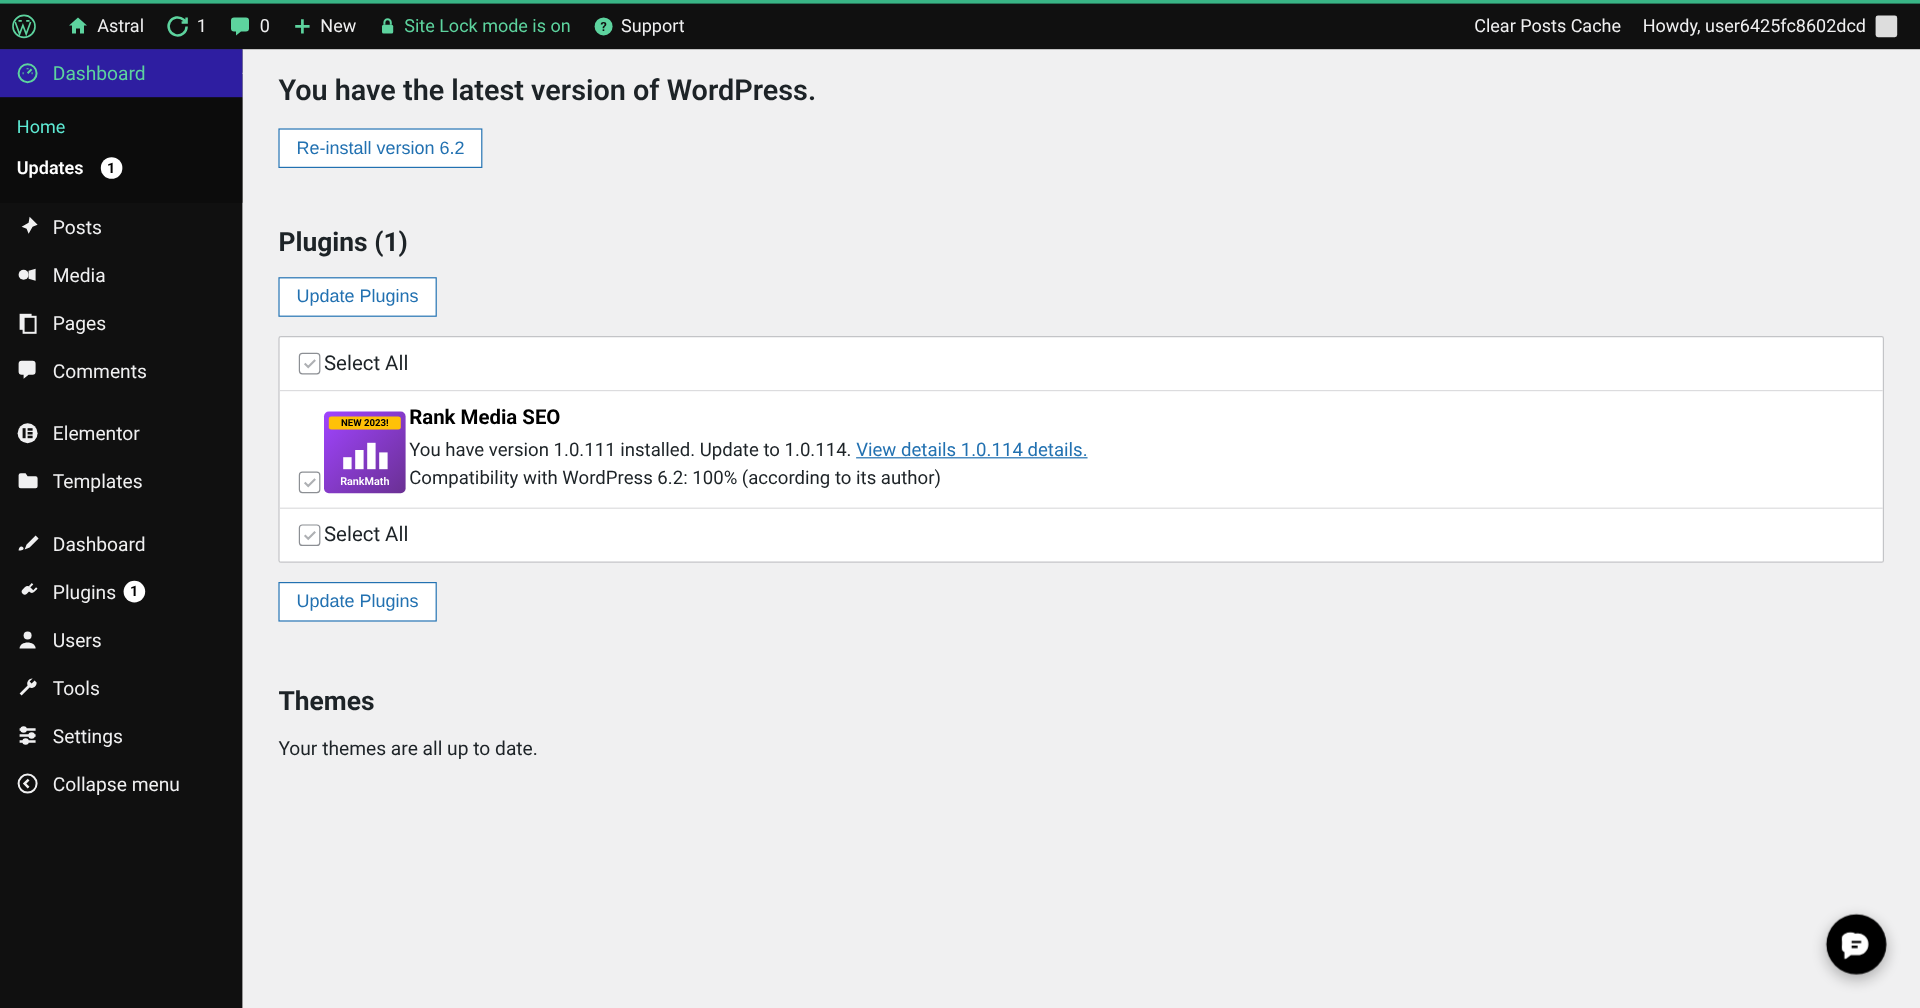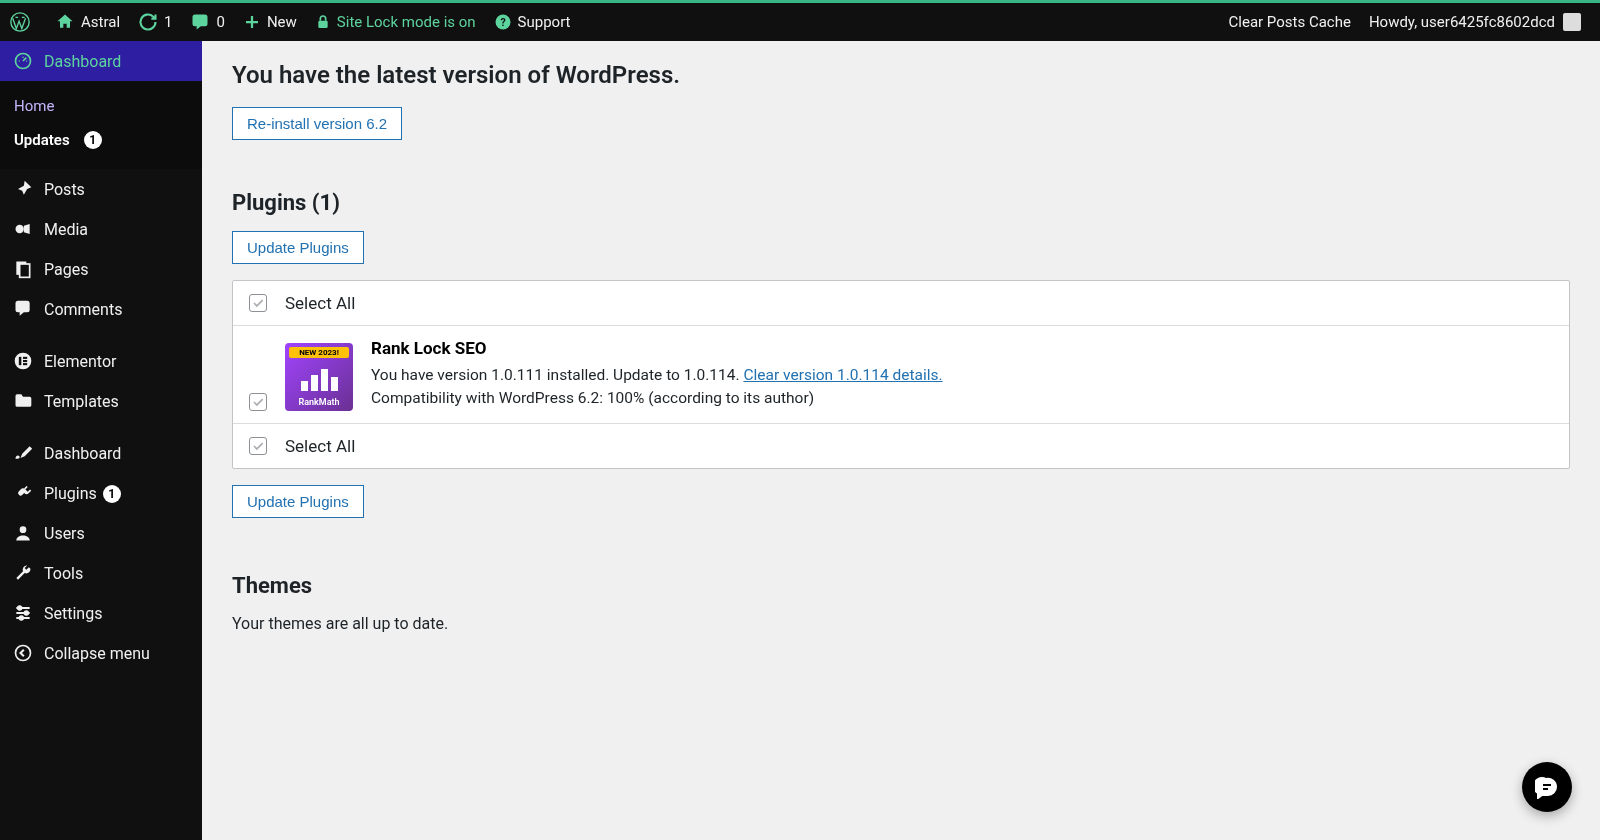--- a/index.html
+++ b/index.html
@@ -9,38 +9,38 @@
 .admin-bar { height: 41px; background: #101010; border-top: 3px solid #39b586; display: flex; align-items: center; color: #fff; font-size: 15px; position: relative; }
 .admin-bar-left { display: flex; align-items: center; gap: 0; }
 .ab-item { display: flex; align-items: center; padding: 0 9px; height: 34px; cursor: pointer; color: #f0f0f1; }
 .ab-item.green { color: #5dd39e; }
 .ab-item .icon { margin-right: 6px; display: inline-flex; align-items: center; }
 .admin-bar-right { display: flex; align-items: center; margin-left: auto; gap: 0; padding-right: 10px;}
 .avatar { width: 18px; height: 18px; background: #ddd; border-radius: 2px; margin-left: 8px; display:inline-block;}
 
 
 .sidebar { position: absolute; left: 0; top: 41px; bottom: 0; width: 202px; background: #101010; color: #f0f0f1; font-size: 16px; }
-.menu-item { display: flex; align-items: flex-end; padding: 10px 12px; cursor: pointer; color: #f0f0f1; position: relative; }
+.menu-item { display: flex; align-items: center; padding: 10px 12px; cursor: pointer; color: #f0f0f1; position: relative; }
 .menu-item .icon { width: 22px; margin-right: 10px; display:inline-flex; align-items:center; justify-content:center;}
 .menu-item.current { background: #2e1ea1; color: #5dd39e; }
 .menu-item.current::after { content: ""; position: absolute; right: -8px; top: 50%; transform: translateY(-50%); border: 8px solid transparent; border-right-color: #f0f0f1; }
 .submenu { background: #0c0c0c; padding: 8px 0 12px; }
-.submenu-item { padding: 8px 14px; color: #c4b5fd; font-size: 15px; cursor: pointer; display:flex; align-items:center; gap:8px;}
+.submenu-item { padding: 8px 14px; color: #5eead4; font-size: 15px; cursor: pointer; display:flex; align-items:center; gap:8px;}
 .submenu-item.active { color: #fff; font-weight: 600; }
 .menu-sep { height: 12px; }
 .count-badge { background: #fff; color: #000; border-radius: 10px; font-size: 12px; font-weight: 700; min-width: 18px; height: 18px; display: inline-flex; align-items: center; justify-content: center; padding: 0 5px; margin-left: 6px;}
 
 
 .main { margin-left: 202px; padding: 20px 30px; overflow-y: auto; height: calc(840px - 41px); }
 h2.heading { font-size: 24px; font-weight: 600; color: #1d2327; margin-bottom: 18px; }
 h3.section { font-size: 22px; font-weight: 700; color: #1d2327; margin: 30px 0 16px; }
 p.desc { font-size: 16px; color: #1d2327; margin-bottom: 18px; }
 .btn { display: inline-block; border: 1px solid #2271b1; background: #fff; color: #2271b1; font-size: 15px; padding: 7px 14px; border-radius: 0; cursor: pointer; }
 .table-wrap { background: #fff; border: 1px solid #c3c4c7; border-radius: 2px; margin: 16px 0; }
-.table-row { display: flex; align-items: center; padding: 12px 16px; border-bottom: 1px solid #dcdcde; gap: 18px; }
+.table-row { display: flex; align-items: center; padding: 12px 16px; border-bottom: 1px solid #dcdcde; gap: 3px; }
 .table-row:last-child { border-bottom: none; }
 .checkbox { width: 18px; height: 18px; border: 1.5px solid #8c8f94; border-radius: 3px; display:inline-flex; align-items:center; justify-content:center; cursor:pointer; flex-shrink:0;}
 .checkbox svg { opacity: 0.7; }
 .select-label { font-size: 17px; color: #1d2327; }
 .plugin-row { align-items: flex-end; }
 .plugin-icon { width: 68px; height: 68px; border-radius: 4px; background: linear-gradient(135deg, #a044ff, #6a3093); position:relative; flex-shrink:0; overflow:hidden;}
 .plugin-icon .tag { position:absolute; top:4px; left:4px; right:4px; background:#ffc107; color:#000; font-size:8px; font-weight:700; text-align:center; padding:1px 0; border-radius:2px;}
 .plugin-icon .bars { position:absolute; bottom:20px; left:0; right:0; display:flex; justify-content:center; gap:3px; align-items:flex-end;}
 .plugin-icon .bars span{width:7px;background:#fff;display:block;}
 .plugin-icon .brand{position:absolute;bottom:4px;left:0;right:0;text-align:center;color:#fff;font-size:9px;font-weight:600;}
@@ -283,23 +283,23 @@
         <div class="tag">NEW 2023!</div>
         <div class="bars">
             <span style="height:10px"></span>
             <span style="height:16px"></span>
             <span style="height:22px"></span>
             <span style="height:14px"></span>
           </div>
         <div class="brand">RankMath</div>
       </div>
       <div class="plugin-info">
-        <div class="name">Rank Lock SEO</div>
+        <div class="name">Rank Media SEO</div>
         <div class="line">
-          <span>You have version 1.0.111 installed. Update to 1.0.114. </span><a href="#">Clear version 1.0.114 details.</a>
+          <span>You have version 1.0.111 installed. Update to 1.0.114. </span><a href="#">View details 1.0.114 details.</a>
         </div>
         <div class="line">Compatibility with WordPress 6.2: 100% (according to its author)</div>
       </div>
     </div>
     <div class="table-row">
       <span class="checkbox">
           <svg width="14" height="14" viewBox="0 0 24 24" fill="none" stroke="#8c8f94" stroke-width="3">
             <path d="M5 12l5 5L20 7"></path>
           </svg>
         </span>

